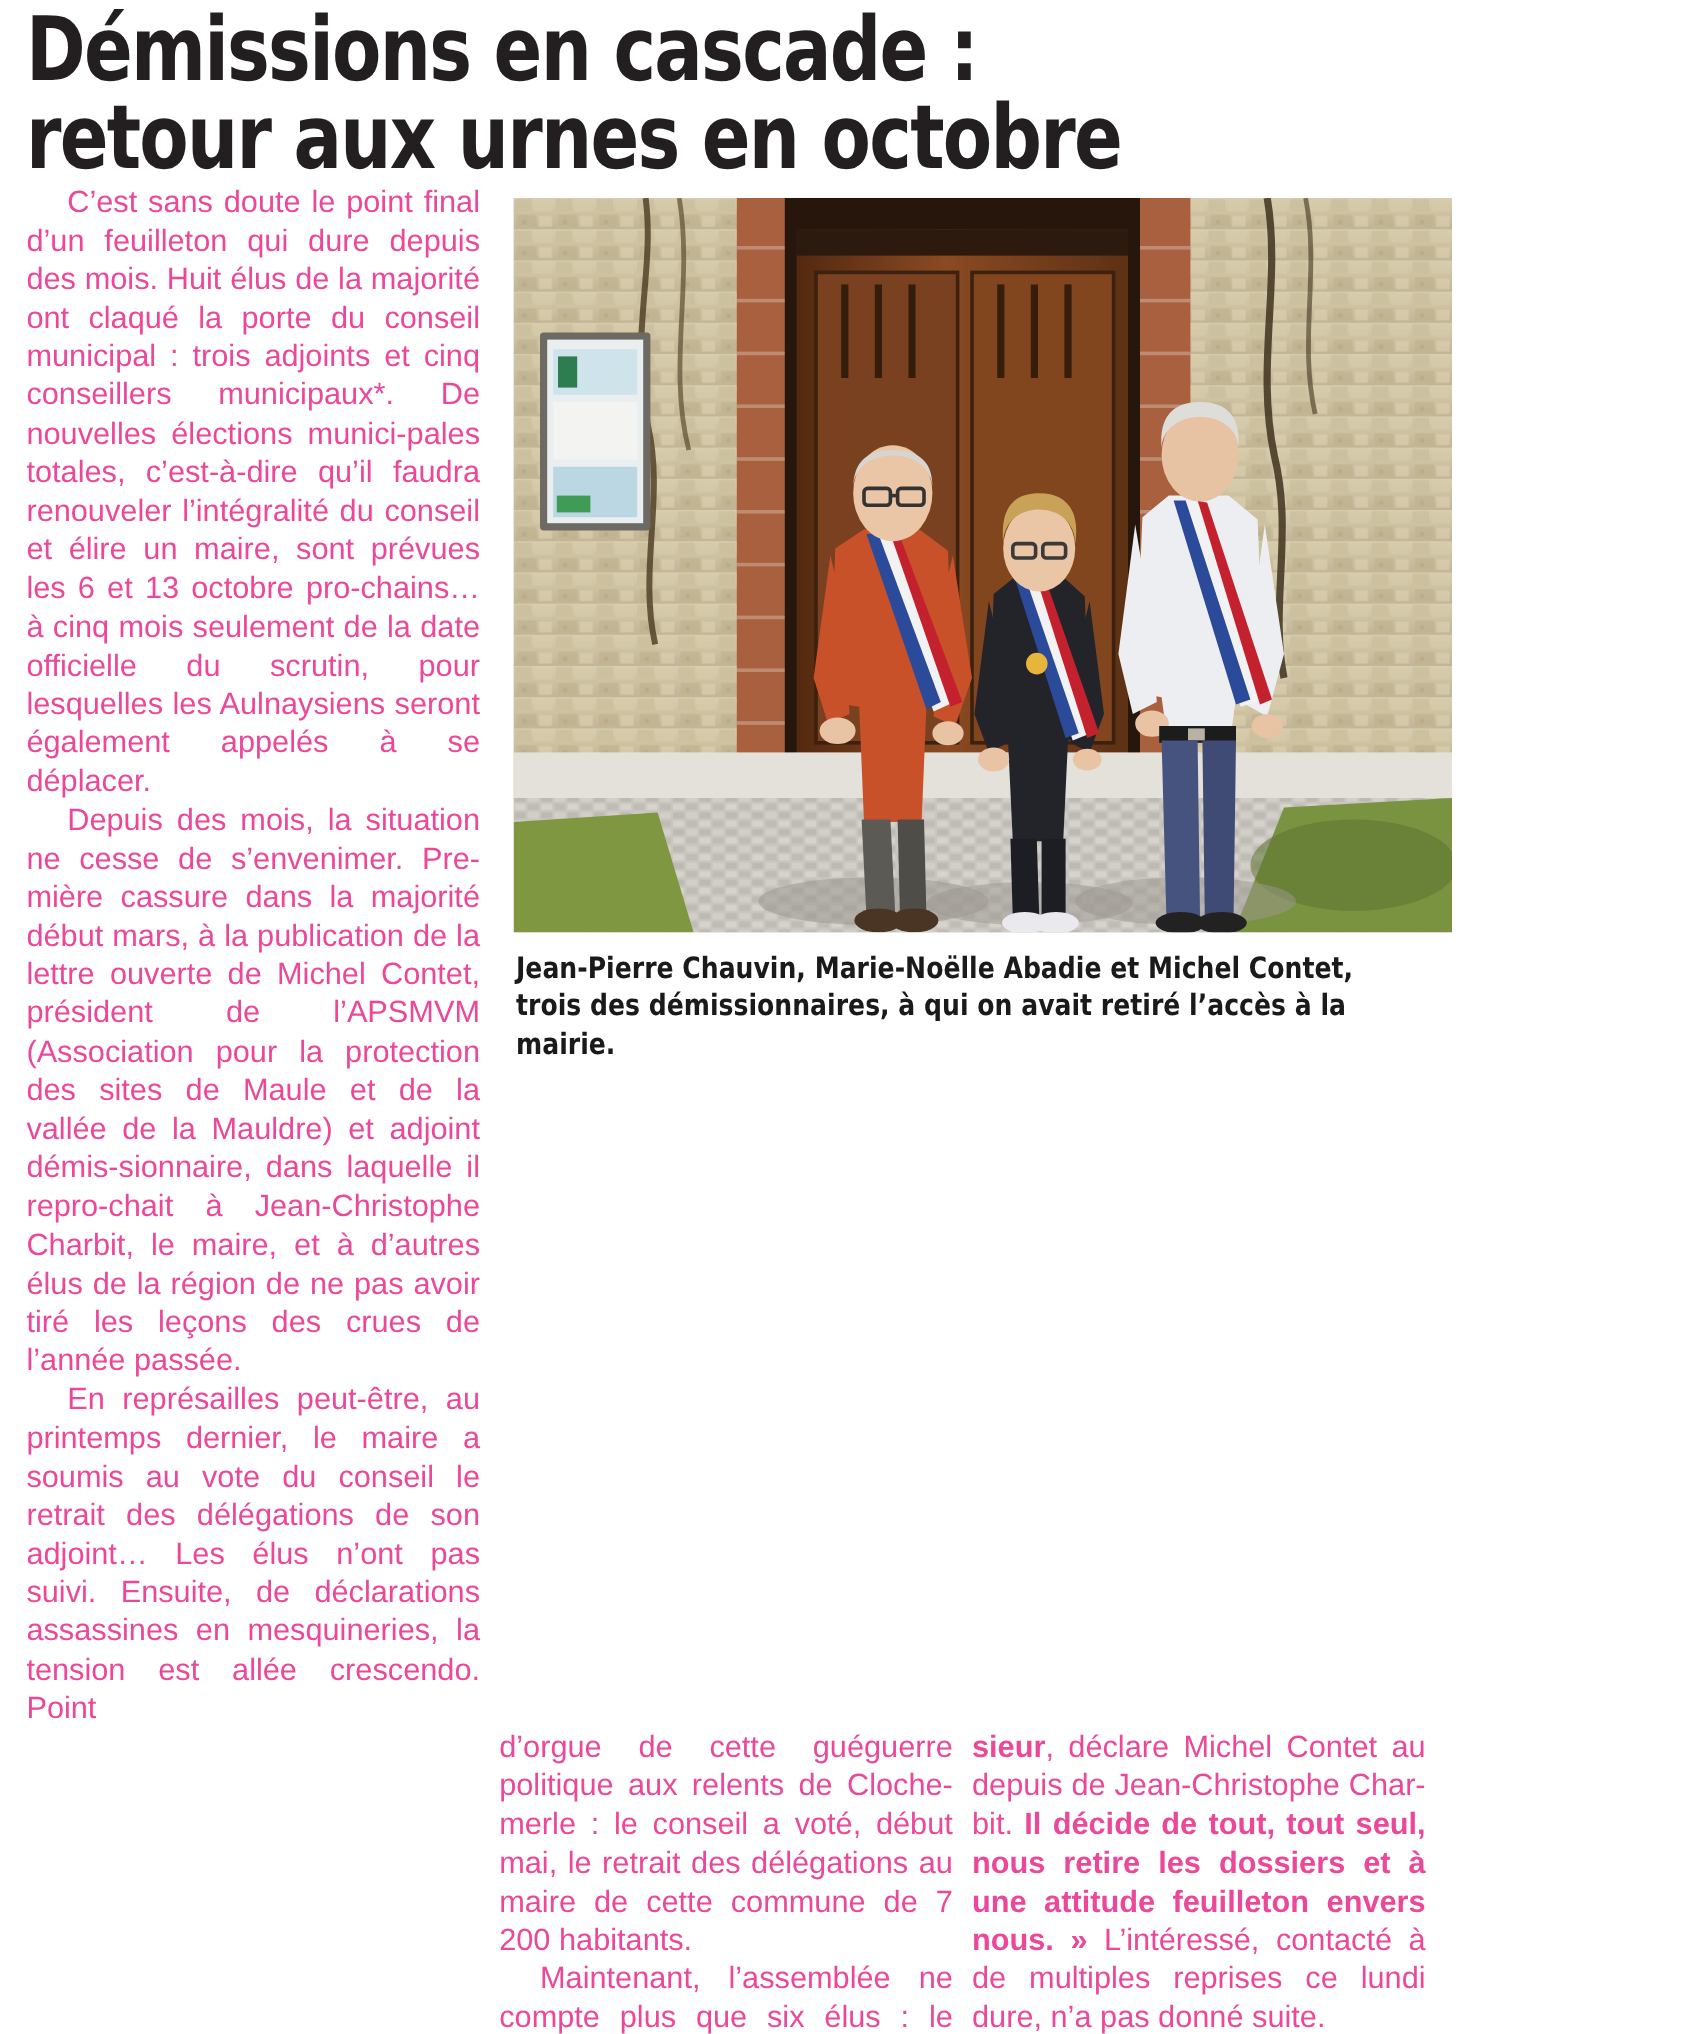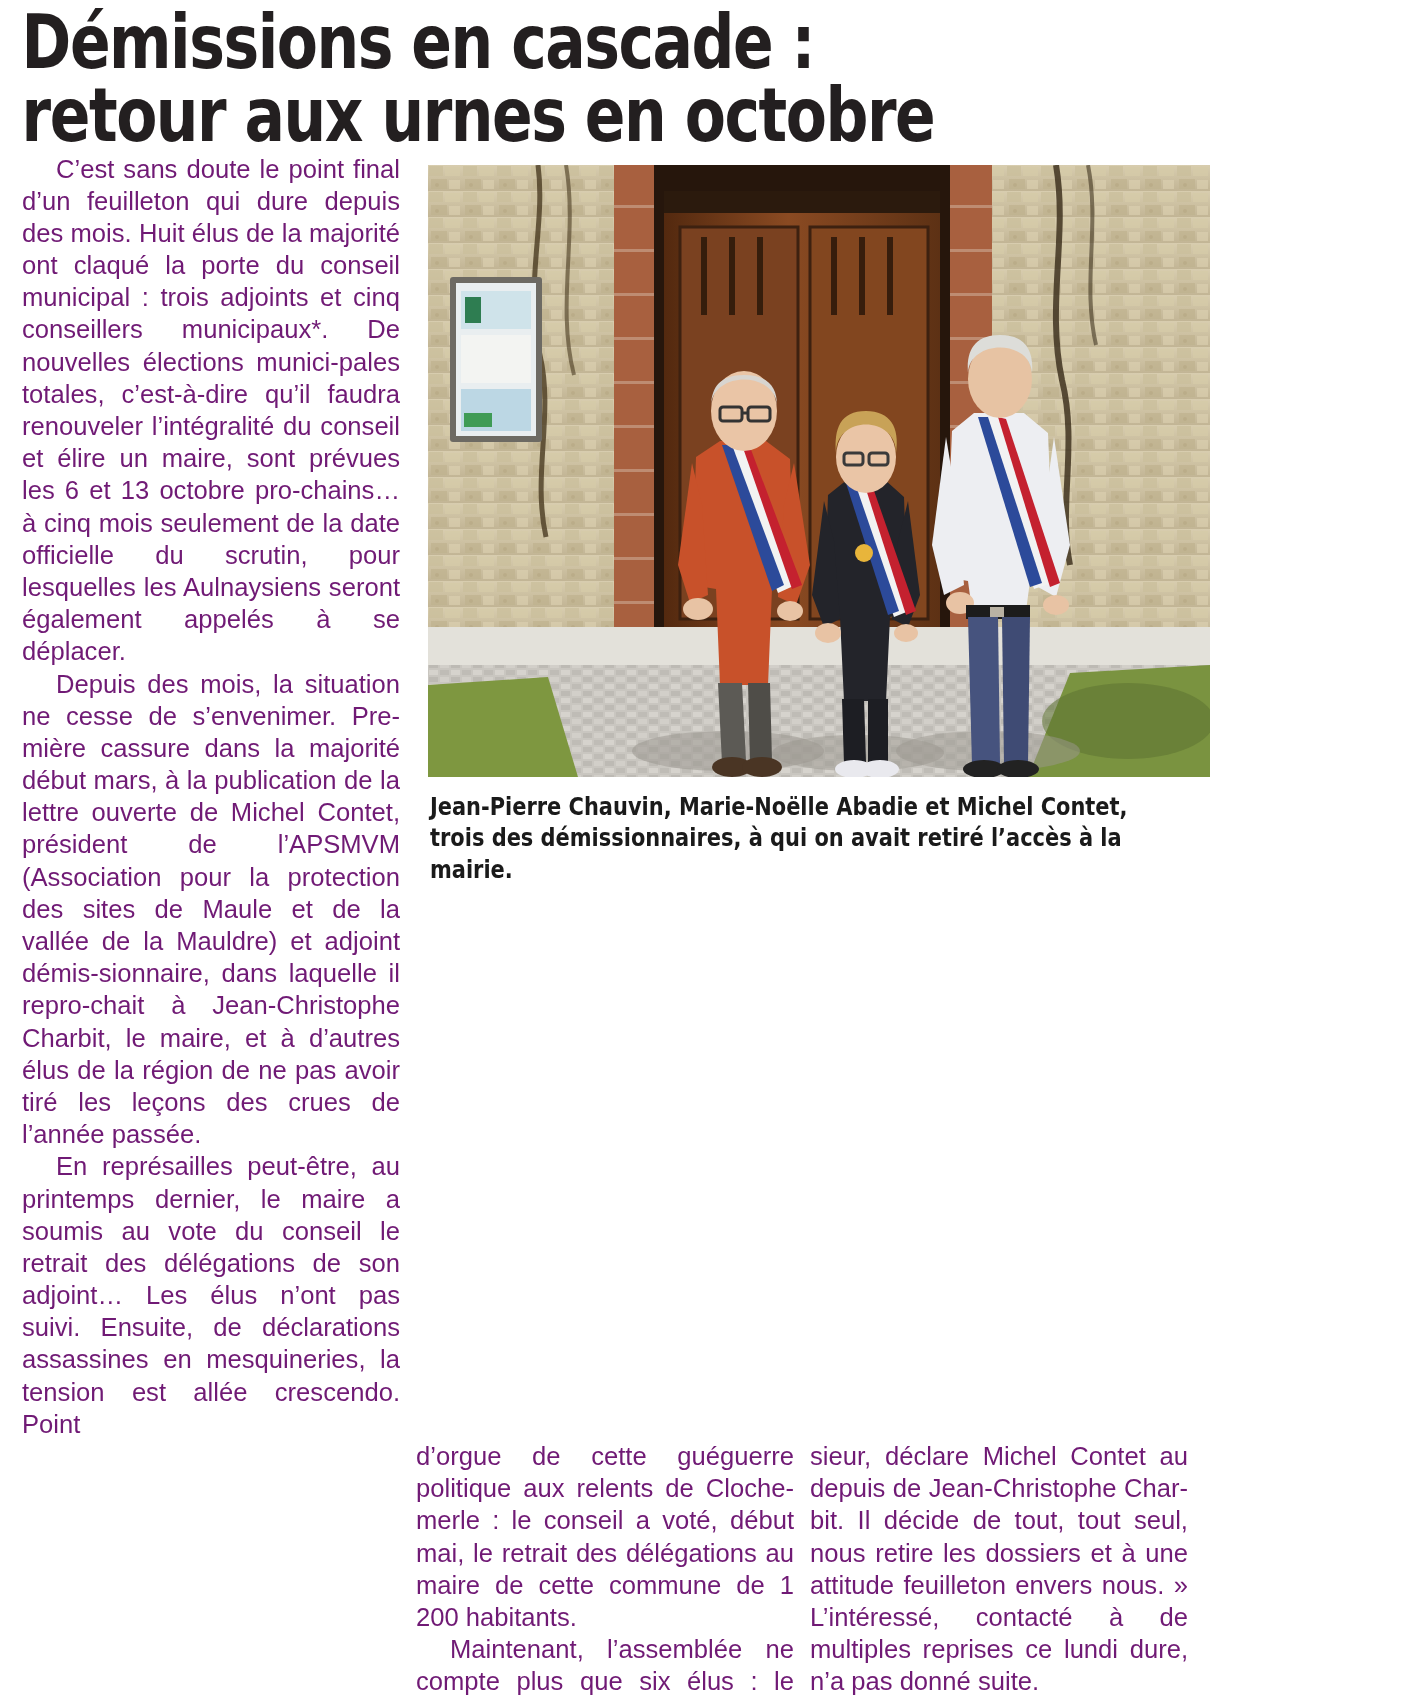--- a/index.html
+++ b/index.html
@@ -67,26 +67,26 @@
     transform:scaleX(0.95);
     transform-origin:left top;
   }
 
   
   .body-txt{
     font-family:"Liberation Sans","DejaVu Sans",sans-serif;
     font-size:25.6px;
     line-height:1.258;
     text-align:justify;
-    color:#701a75;
+    color:#ec4899;
     hyphens:manual;
   }
   .body-txt p{margin:0;text-indent:34px;}
   .body-txt p.noind{text-indent:0;}
-  .body-txt b,.body-txt strong{font-weight:400;}
+  .body-txt b,.body-txt strong{font-weight:700;}
 
   
   .lower{
     clear:both;
     padding:0 18px 20px 22px;
     box-sizing:border-box;
     display:flex;
     gap:16px;
     align-items:flex-start;
   }
@@ -284,21 +284,21 @@
       <figcaption class="caption">Jean-Pierre Chauvin, Marie-Noëlle Abadie et Michel Contet, trois des démissionnaires, à qui on avait retiré l’accès à la mairie.</figcaption>
     </figure>
     <div class="clear"></div>
   </div>
 
   <div class="lower">
 
     <div class="spacer1"></div>
 
     <div class="colx body-txt">
-      <p class="noind">d’orgue de cette guéguerre politique aux relents de Cloche-merle : le conseil a voté, début mai, le retrait des délégations au maire de cette commune de 1 200 habitants.</p>
+      <p class="noind">d’orgue de cette guéguerre politique aux relents de Cloche-merle : le conseil a voté, début mai, le retrait des délégations au maire de cette commune de 7 200 habitants.</p>
       <p><span>Maintenant, l’assemblée ne compte plus que six élus : le maire, l’un de ses derniers fidèles et quatre membres de l’opposi-tion. </span></p>
 
     </div>
 
     <div class="colx body-txt">
       <p class="noind"><b>sieur</b><span>, déclare Michel Contet au depuis de Jean-Christophe Char-bit. </span><b>Il décide de tout, tout seul, nous retire les dossiers et à une attitude feuilleton envers nous. »</b><span> L’intéressé, contacté à de multiples reprises ce lundi dure, n’a pas donné suite.</span></p>
 
     </div>
   </div>
 

